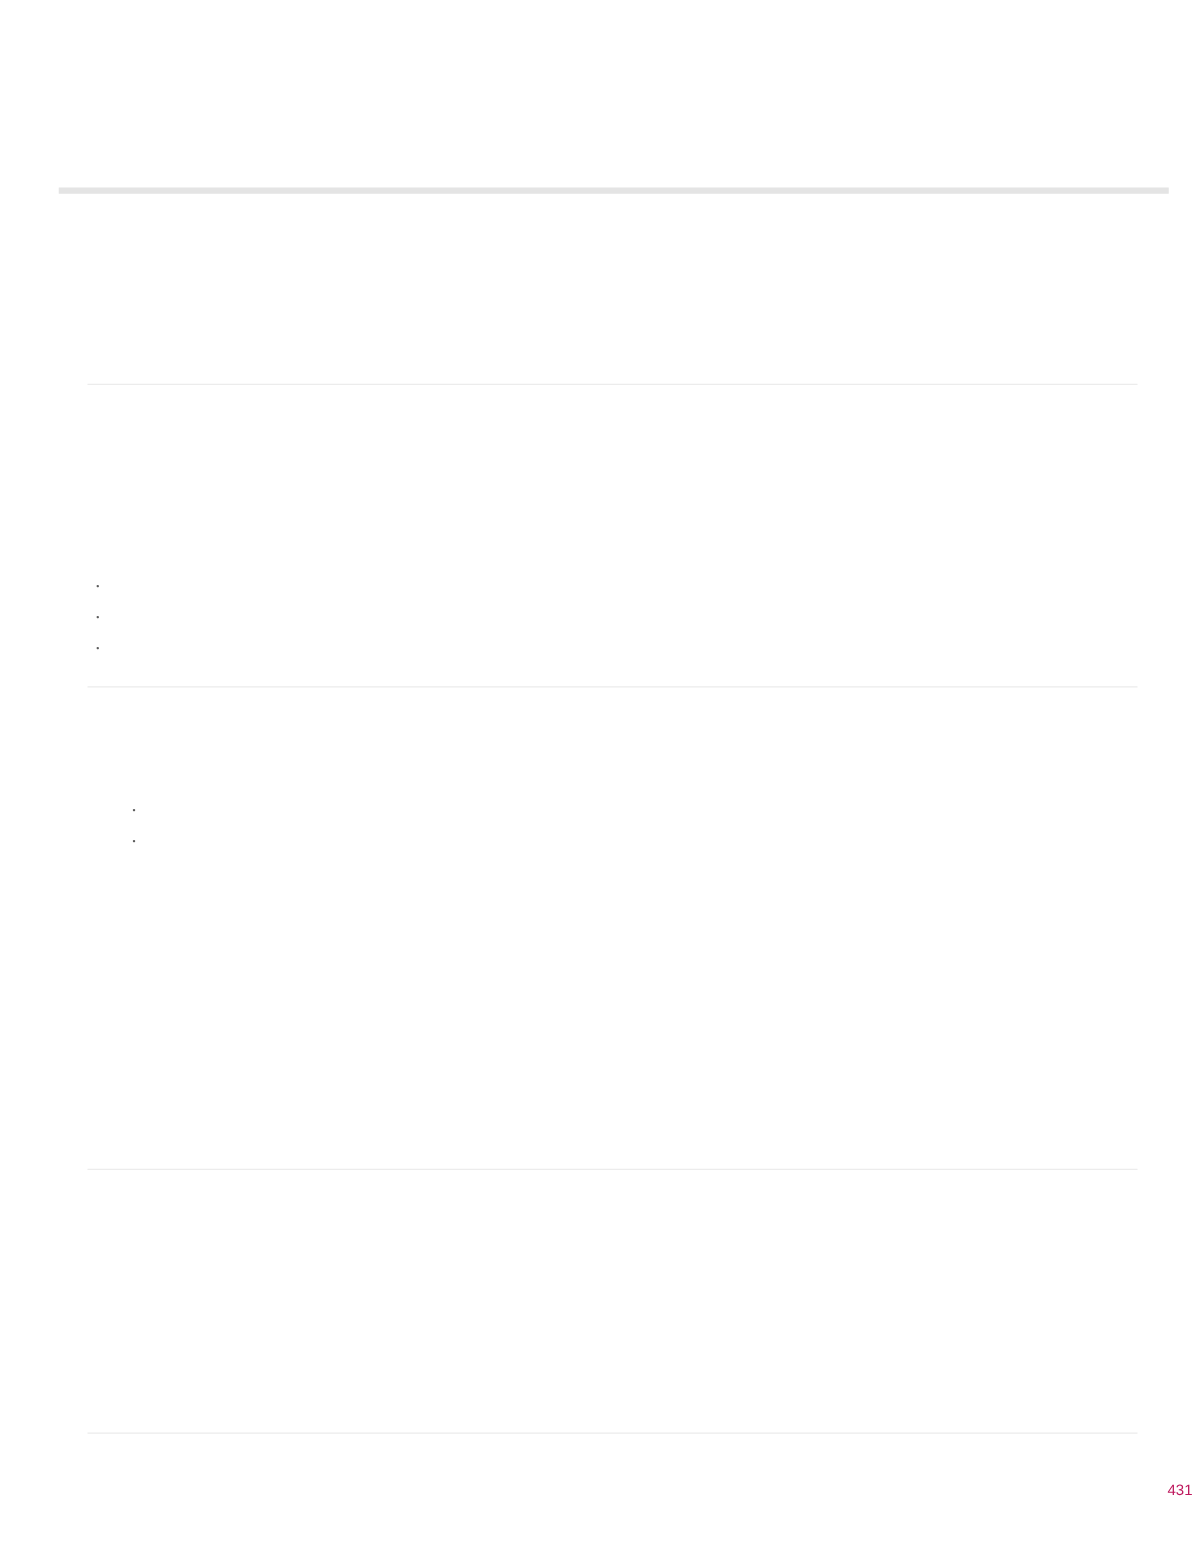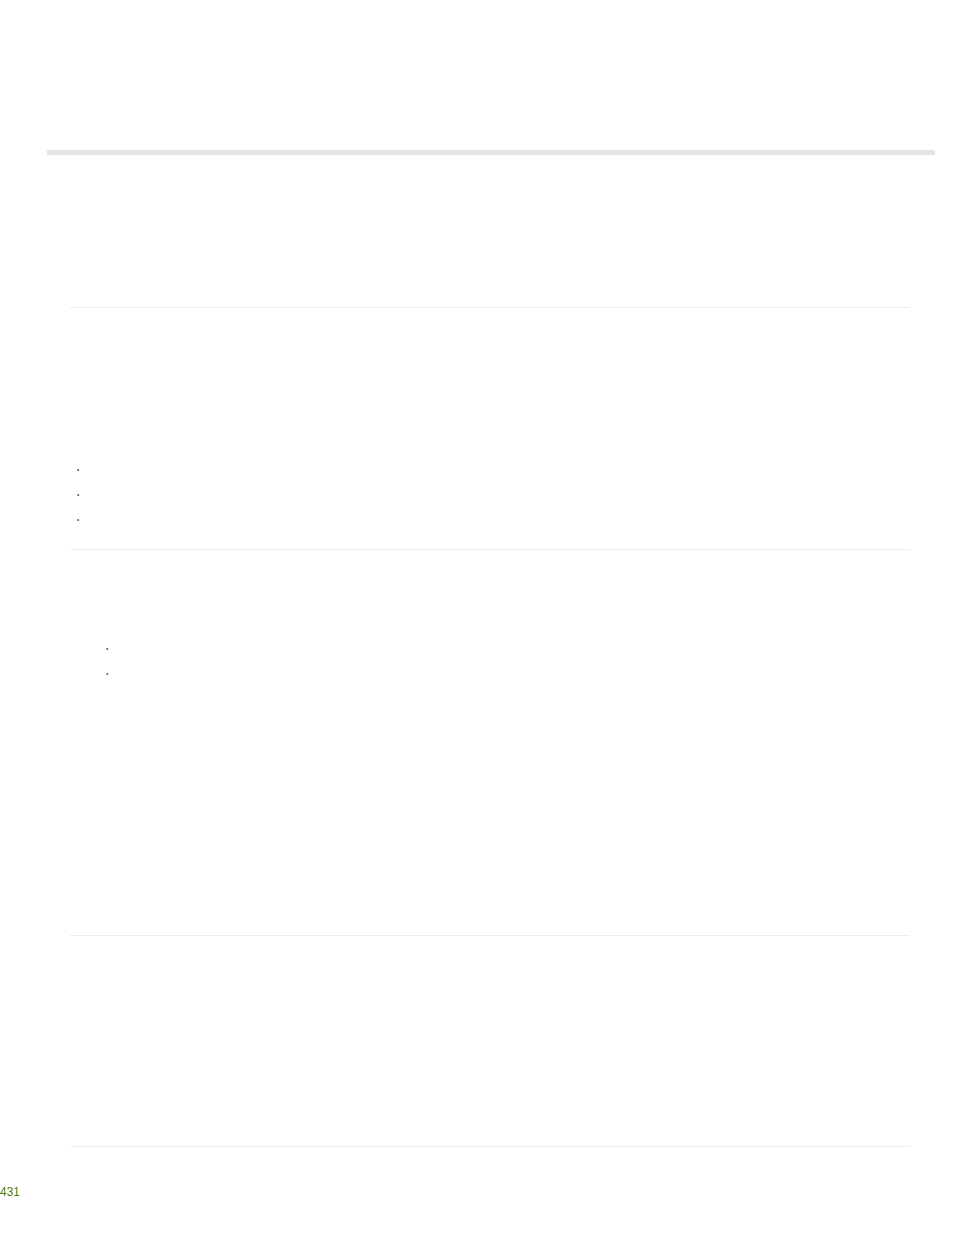--- a/index.html
+++ b/index.html
@@ -50,23 +50,23 @@
     .b1 { top: 466px; }
     .b2 { top: 491px; }
     .b3 { top: 516px; }
     .b4 { top: 645px; }
     .b5 { top: 670px; }
     .page-number {
       position: absolute;
       bottom: 36px;
       left: 0;
       width: 100%;
-      text-align: left;
+      text-align: right;
       font-size: 12px;
-      color: #4d7c0f;
+      color: #be185d;
     }
   </style>
 </head>
 <body>
 
   <div class="top-rule"></div>
 
   <div class="thin-rule rule-1"></div>
   <div class="thin-rule rule-2"></div>
   <div class="thin-rule rule-3"></div>

